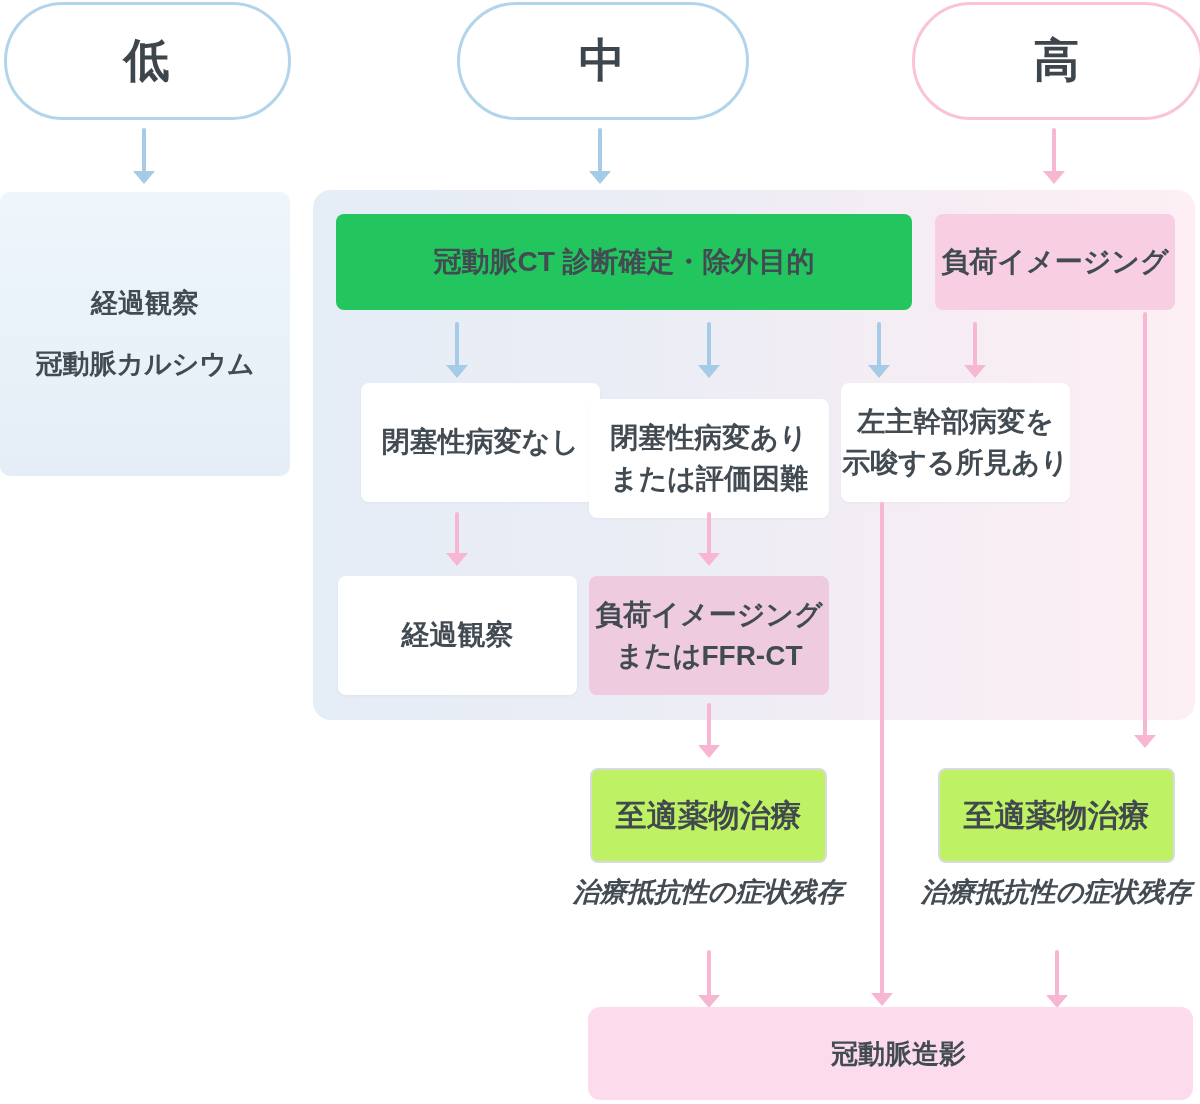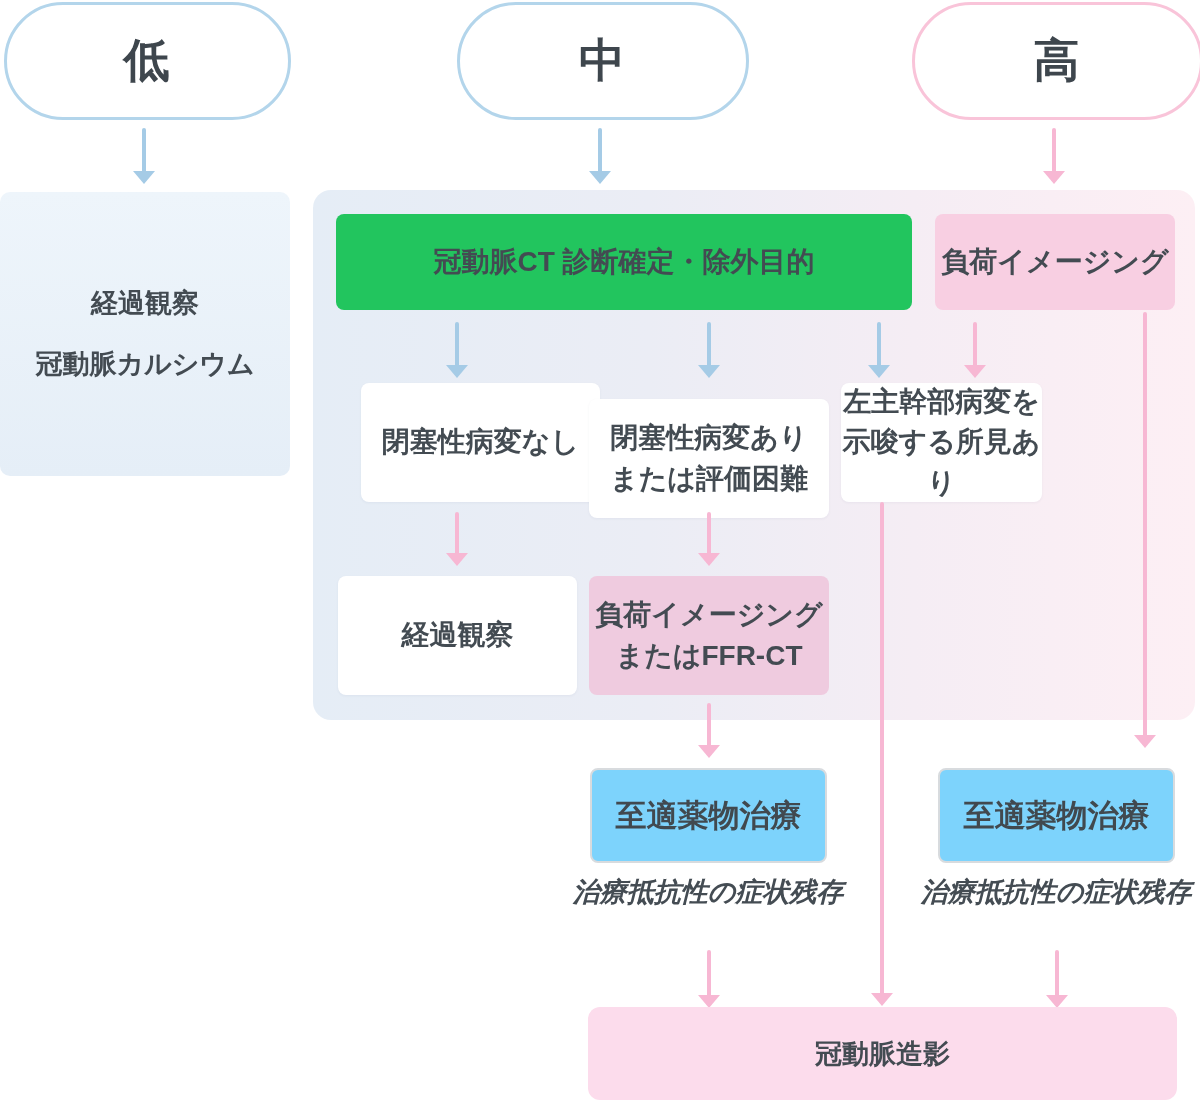--- a/index.html
+++ b/index.html
@@ -45,40 +45,40 @@
           line-height:1.45; white-space:pre-line; border-radius:8px; }
   .node.white { background:#ffffff; box-shadow:0 1px 3px rgba(40,60,90,0.05); }
   .node.bluefill { background:#22c55e;text-align:center; }
   .node.pinkfill { background:#f8cfe2; }
   .node.pinkmuted { background:#efcbdf; }
 
   .ct-box      { left:336px; top:214px; width:576px; height:96px; }
   .stress-top  { left:935px; top:214px; width:240px; height:96px; }
   .finding-1   { left:338px; top:383px; width:239px; height:119px;margin-left:23px; }
   .finding-2   { left:589px; top:383px; width:240px; height:119px;margin-top:16px; }
-  .finding-3   { left:841px; top:383px; width:201px; height:119px; }
+  .finding-3   { left:841px; top:383px; width:229px; height:119px; }
   .followup-2  { left:338px; top:576px; width:239px; height:119px; }
   .ffr-box     { left:589px; top:576px; width:240px; height:119px; }
 
-  .omt { position:absolute; top:768px; width:237px; height:95px; background:#7dd3fc;
+  .omt { position:absolute; top:768px; width:237px; height:95px; background:#bef264;
          border:2px solid #d8dbde; border-radius:8px; box-sizing:border-box;
          display:flex; align-items:center; justify-content:center;
          font-size:31px; font-weight:600; color:#41494f; }
   .omt-left  { left:590px; }
   .omt-right { left:938px; }
 
   .resist { position:absolute; top:874px; width:300px; text-align:center;
             font-size:27px; font-weight:600; color:#444c53;font-style:italic; }
   .resist-left  { left:558px; }
   .resist-right { left:906px; }
 
   .angio { position:absolute; left:588px; top:1007px; width:589px; height:93px;
            background:#fcdcec; border-radius:12px;
            display:flex; align-items:center; justify-content:center;
-           font-size:27px; font-weight:600; color:#434b52; }
+           font-size:27px; font-weight:600; color:#434b52;padding-left:16px; }
 </style>
 </head>
 <body>
 
 <div class="page">
 
   <div class="pill blue pill-low">低</div>
   <div class="pill blue pill-mid">中</div>
   <div class="pill pink pill-high">高</div>
 

